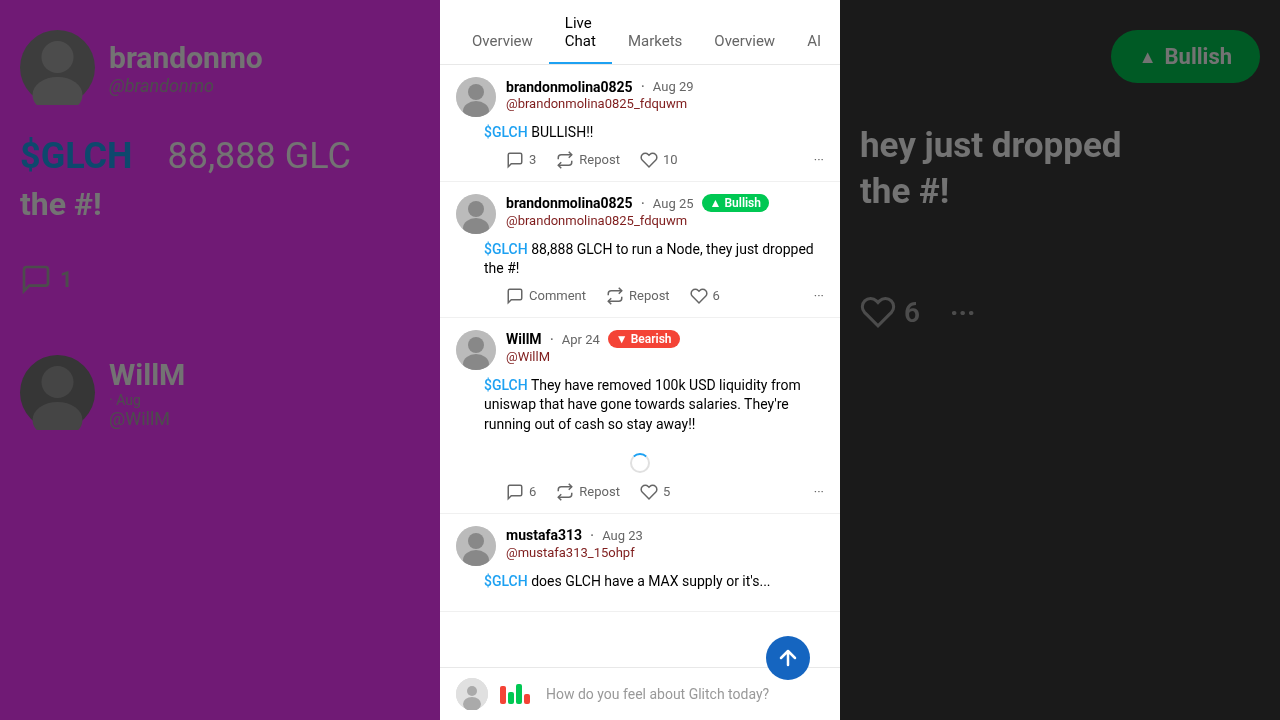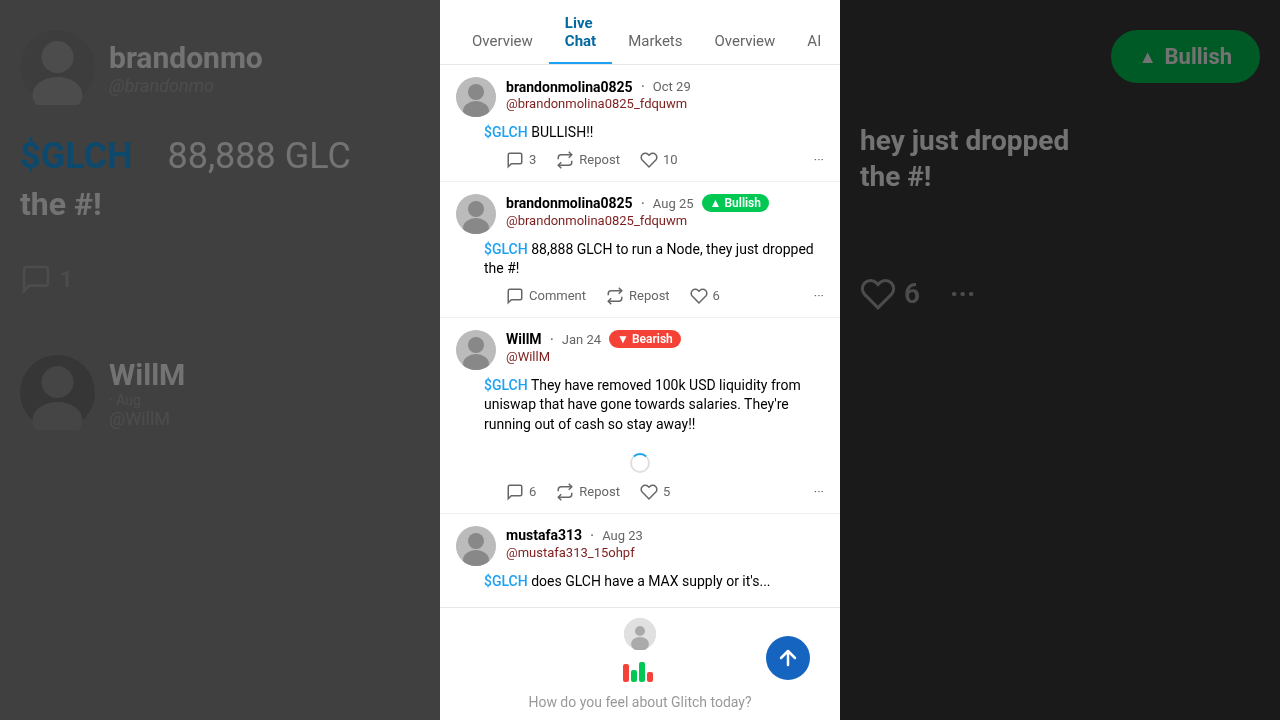--- a/index.html
+++ b/index.html
@@ -48,22 +48,22 @@
 
     .nav-tab {
       padding: 14px 16px;
       font-size: 15px;
       color: #666;
       cursor: pointer;
       position: relative;
     }
 
     .nav-tab.active {
-      color: #0369a1;
-      font-weight: 700;
+      color: #000000;
+      font-weight: 400;
     }
 
     .nav-tab.active::after {
       content: '';
       position: absolute;
       bottom: 0;
       left: 0; right: 0;
       height: 2px;
       background: #1da1f2;
     }
@@ -213,21 +213,20 @@
     }
 
     
     .bottom-bar {
       background: #fff;
       border-top: 1px solid #e8e8e8;
       padding: 10px 16px;
       display: flex;
       align-items: center;
       gap: 12px;
-      flex-direction: column;
     }
 
     .bottom-avatar {
       width: 32px;
       height: 32px;
       border-radius: 50%;
       background: #e0e0e0;
       display: flex;
       align-items: center;
       justify-content: center;
@@ -260,21 +259,21 @@
     }
 
     .separator-dot {
       color: #666;
     }
   </style>
 </head>
 <body>
 
 <div class="bg-layer">
-  <div style="width:528px;height:100%;background:#404040;position:relative;overflow:hidden;">
+  <div style="width:528px;height:100%;background:#701a75;position:relative;overflow:hidden;">
     <div style="padding:30px 20px;filter:brightness(0.45);">
 
       <div style="display:flex;align-items:center;gap:14px;margin-bottom:12px;">
         <div style="width:75px;height:75px;border-radius:50%;background:#888;display:flex;align-items:center;justify-content:center;">
           <svg viewBox="0 0 75 75" width="75" height="75">
             <circle cx="37.5" cy="27" r="16" fill="#aaa"></circle>
             <ellipse cx="37.5" cy="65" rx="25" ry="18" fill="#aaa"></ellipse>
           </svg>
         </div>
         <div>
@@ -315,21 +314,21 @@
 
   <div style="position:absolute;right:0;top:0;width:440px;height:100%;background:#1a1a1a;overflow:hidden;">
     <div style="padding:30px 20px;filter:brightness(0.45);">
 
       <div style="display:flex;justify-content:flex-end;margin-bottom:40px;">
         <div style="background:#00c853;color:#fff;padding:14px 28px;border-radius:28px;font-size:22px;font-weight:700;display:flex;align-items:center;gap:8px;">
           <span style="font-size:18px;">▲</span>
           <span>Bullish</span>
         </div>
       </div>
-      <div style="color:#fff;font-size:28px;font-weight:700;line-height:1.3;">hey just dropped<br>the #!</div>
+      <div style="color:#fff;font-size:35px;font-weight:700;line-height:1.3;">hey just dropped<br>the #!</div>
 
       <div style="display:flex;align-items:center;gap:30px;margin-top:80px;">
         <div style="display:flex;align-items:center;gap:8px;">
           <svg width="36" height="36" viewBox="0 0 24 24" fill="none" stroke="#aaa" stroke-width="2">
             <path d="M20.84 4.61a5.5 5.5 0 0 0-7.78 0L12 5.67l-1.06-1.06a5.5 5.5 0 0 0-7.78 7.78l1.06 1.06L12 21.23l7.78-7.78 1.06-1.06a5.5 5.5 0 0 0 0-7.78z"></path>
           </svg>
           <span style="color:#aaa;font-size:28px;font-weight:600;">6</span>
         </div>
         <div style="display:flex;align-items:center;gap:6px;">
           <span style="color:#aaa;font-size:28px;font-weight:700;">···</span>
@@ -359,21 +358,21 @@
           <svg viewBox="0 0 40 40" width="40" height="40">
             <circle cx="20" cy="20" r="20" fill="#bbb"></circle>
             <circle cx="20" cy="15" r="8" fill="#888"></circle>
             <ellipse cx="20" cy="34" rx="13" ry="10" fill="#888"></ellipse>
           </svg>
         </div>
         <div class="post-meta">
           <div class="post-author-row">
             <span class="post-author">brandonmolina0825</span>
             <span class="separator-dot">·</span>
-            <span class="post-date">Oct 29</span>
+            <span class="post-date">Aug 29</span>
           </div>
           <div class="post-handle">@brandonmolina0825_fdquwm</div>
         </div>
       </div>
       <div class="post-content">
         <span class="ticker">$GLCH</span><span> BULLISH!!</span>
       </div>
       <div class="post-actions">
         <div class="action-btn">
           <svg viewBox="0 0 24 24" fill="none" stroke="#666" stroke-width="2">
@@ -454,21 +453,21 @@
           <svg viewBox="0 0 40 40" width="40" height="40">
             <circle cx="20" cy="20" r="20" fill="#bbb"></circle>
             <circle cx="20" cy="15" r="8" fill="#888"></circle>
             <ellipse cx="20" cy="34" rx="13" ry="10" fill="#888"></ellipse>
           </svg>
         </div>
         <div class="post-meta">
           <div class="post-author-row">
             <span class="post-author">WillM</span>
             <span class="separator-dot">·</span>
-            <span class="post-date">Jan 24</span>
+            <span class="post-date">Apr 24</span>
             <span class="post-badge badge-bearish">▼ <span>Bearish</span></span>
           </div>
           <div class="post-handle">@WillM</div>
         </div>
       </div>
       <div class="post-content">
         <span class="ticker">$GLCH</span><span> They have removed 100k USD liquidity from uniswap that have gone towards salaries. They're running out of cash so stay away!!</span>
       </div>
 
       <div class="loading-area">

